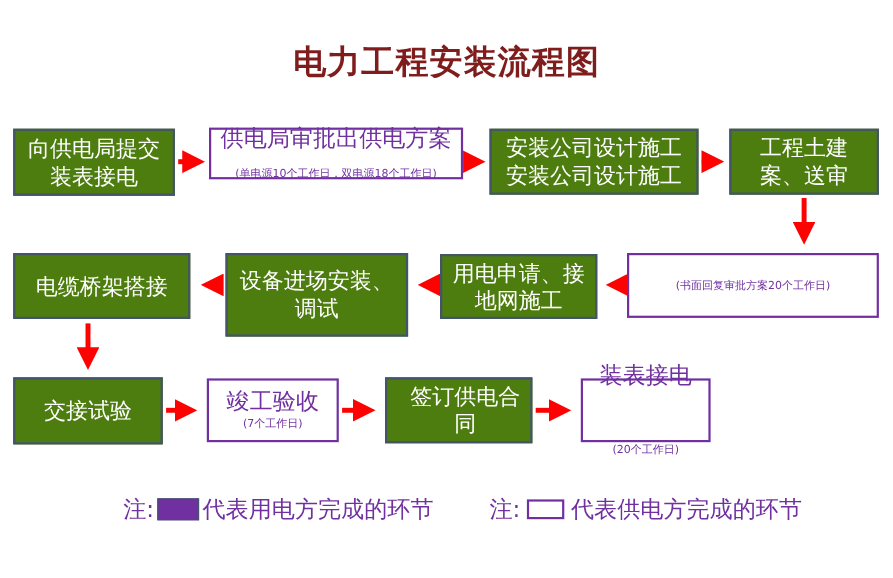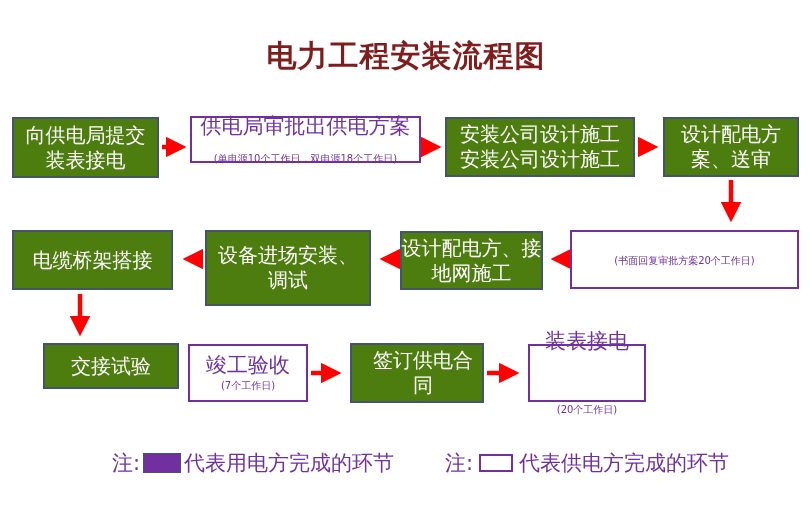--- a/index.html
+++ b/index.html
@@ -27,21 +27,21 @@
   .sub{font-size:10px;line-height:15px;white-space:nowrap;margin-top:1px;}
   
   #n1 {left:12px;  top:117px; width:147px; height:61px;}
   #n2 {left:190px; top:116px; width:231px; height:47px;gap:12px;}
   #n3 {left:445px; top:117px; width:190px; height:60px;}
   #n4 {left:663px; top:117px; width:136px; height:60px;}
   #n5 {left:570px; top:230px; width:229px; height:59px;}
   #n6 {left:400px; top:231px; width:143px; height:59px;}
   #n7 {left:205px; top:230px; width:166px; height:76px;}
   #n8 {left:12px;  top:230px; width:161px; height:60px;}
-  #n9 {left:12px;  top:343px; width:136px; height:46px;margin-left:31px;}
+  #n9 {left:12px;  top:343px; width:136px; height:61px;}
   #n10{left:188px; top:344px; width:120px; height:58px;}
   #n11{left:350px; top:343px; width:134px; height:60px;padding-left:12px;}
   #n12{left:528px; top:344px; width:118px; height:58px;gap:48px;}
   .legend{
     position:absolute;top:449px;left:0;width:812px;height:26px;color:#7030A0;font-size:21px;
   }
   .legend-item{position:absolute;display:flex;align-items:center;gap:3px;white-space:nowrap;}
   #lg1{left:112px;}
   #lg2{left:445px;}
   .swatch{display:inline-block;box-sizing:border-box;}
@@ -83,30 +83,30 @@
     <div class="main">供电局审批出供电方案</div>
     <div class="sub">(单电源10个工作日，双电源18个工作日)</div>
   </div>
 
   <div class="node purple" id="n3">
     <div class="nline">安装公司设计施工</div>
     <div class="nline">安装公司设计施工</div>
   </div>
 
   <div class="node purple" id="n4">
-    <div class="nline">设计配电方</div>
+    <div class="nline">工程土建</div>
     <div class="nline">案、送审</div>
   </div>
 
   <div class="node white" id="n5">
     <div class="sub">(书面回复审批方案20个工作日)</div>
   </div>
 
   <div class="node purple" id="n6">
-    <div class="nline">设计配电方、接</div>
+    <div class="nline">用电申请、接</div>
     <div class="nline">地网施工</div>
   </div>
 
   <div class="node purple" id="n7">
     <div class="nline">设备进场安装、</div>
     <div class="nline">调试</div>
   </div>
 
   <div class="node purple" id="n8">
     <div class="nline">电缆桥架搭接</div>

